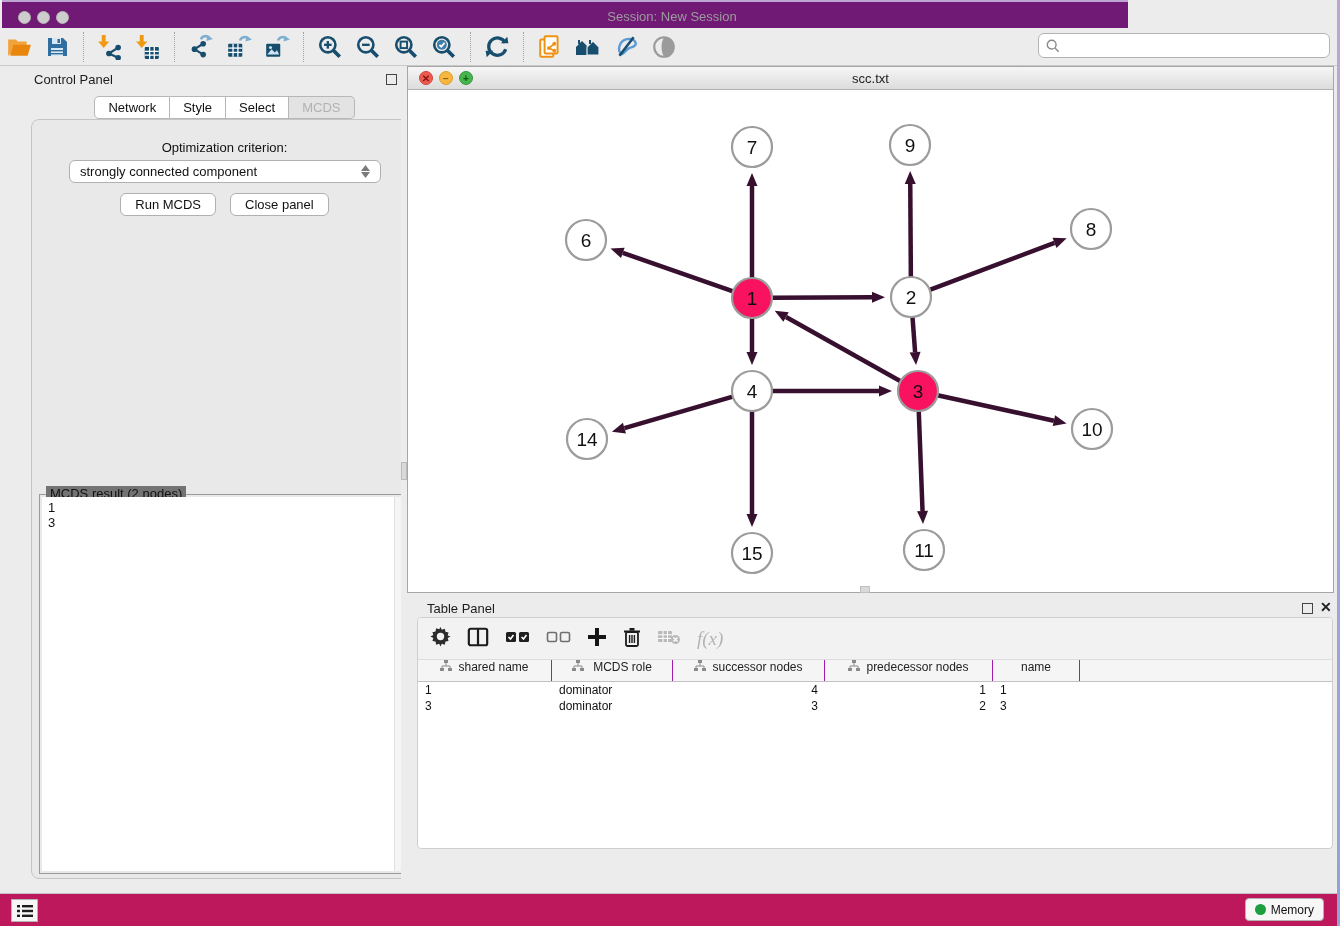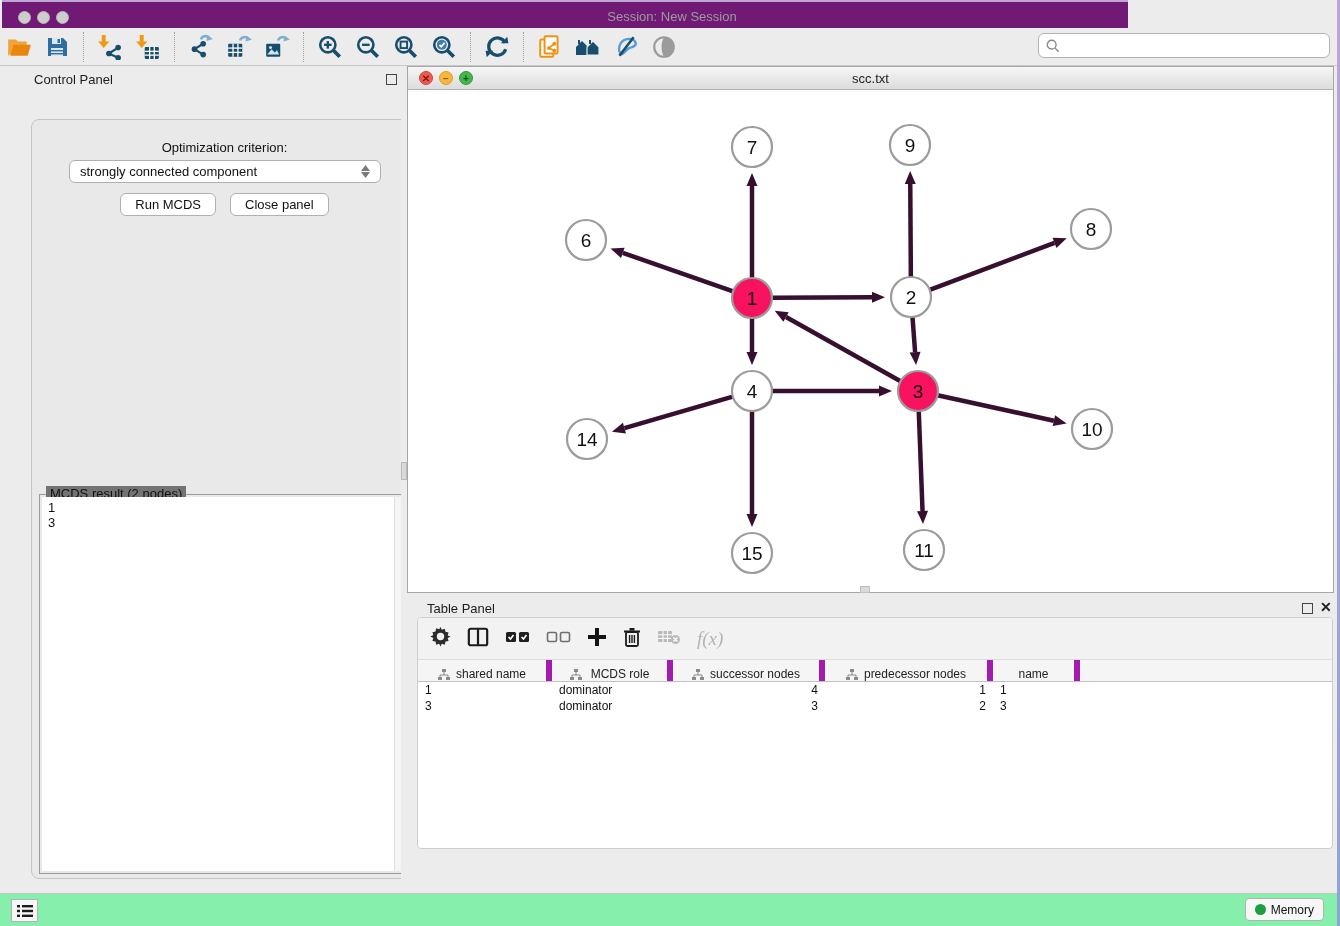--- a/index.html
+++ b/index.html
@@ -50,29 +50,29 @@
   #nw-titlebar { height:23px; background:linear-gradient(#f6f6f6,#dcdcdc); border-bottom:1px solid #b2b2b2; position:relative; }
   .mac-dot { position:absolute; top:4px; width:14px; height:14px; border-radius:50%; font-size:10px; font-weight:bold; display:flex; align-items:center; justify-content:center; }
   #nw-title { position:absolute; width:100%; text-align:center; top:4px; font-size:13px; color:#222; }
   #graph-canvas { position:absolute; left:0; top:23px; width:925px; height:502px; background:#fff; }
 
   
   #table-panel { position:absolute; left:407px; top:593px; width:933px; height:300px; background:#ececec; }
   #tp-container { position:absolute; left:10px; top:24px; width:916px; height:232px; background:#fff; border:1px solid #cfcfcf; border-radius:4px; overflow:hidden; }
   #tp-toolbar { height:42px; background:#f2f2f2; border-bottom:1px solid #ddd; display:flex; align-items:center; padding-left:12px; gap:16px; }
   #tp-header { height:22px; background:#f5f5f5; border-bottom:1px solid #c2c2c2; display:flex; }
-  .th { font-size:12px; color:#222; border-right:6px solid #a21caf; display:flex; align-items:flex-end; justify-content:center; gap:6px; }
+  .th { font-size:12px; color:#222; border-right:1px solid #a21caf; display:flex; align-items:flex-start; justify-content:center; gap:6px; }
   .td { font-size:12px; color:#111; padding:1px 7px; }
   .trow { display:flex; height:16px; align-items:center; }
   .c0{width:134px;} .c1{width:121px;gap:9px;} .c2{width:152px;} .c3{width:168px;} .c4{width:87px;}
   .ra { text-align:right; }
   #tp-tabs { position:absolute; left:0; top:268px; width:933px; display:flex; justify-content:center; }
 
   
-  #status-bar { position:absolute; left:0; top:893px; width:1340px; height:33px; background:#86efac; border-top:1px solid #c4c4c4;padding-left:40px; }
+  #status-bar { position:absolute; left:0; top:893px; width:1340px; height:33px; background:#be185d; border-top:1px solid #c4c4c4;padding-left:40px; }
   #list-btn { position:absolute; left:11px; top:5px; width:27px; height:23px; background:#f6f6f6; border:1px solid #b3b3b3; display:flex; align-items:center; justify-content:center; }
   #memory-btn { position:absolute; right:16px; top:4px; height:23px; background:#f7f7f7; border:1px solid #b3b3b3; border-radius:4px; display:flex; align-items:center; gap:5px; padding:0 9px; font-size:12px; color:#111; }
   #memory-dot { width:11px; height:11px; border-radius:50%; background:#1d9e3f; }
 
   
   #edge-right { position:absolute; right:0; top:0; width:3px; height:926px; background:linear-gradient(#bda7d2,#8fa3d6); }
 </style>
 </head>
 <body>
 
@@ -231,20 +231,26 @@
       </svg>
     <input value="" placeholder="" style="">
   </div>
 </div>
 
 <div id="control-panel">
   <div class="panel-header">
     <span class="panel-title">Control Panel</span>
     <span class="ph-float" style="left:362px"></span>
     <span class="ph-close" style="left:379px">✕</span>
+  </div>
+  <div id="cp-tabs">
+    <span class="tab">Network</span>
+    <span class="tab">Style</span>
+    <span class="tab">Select</span>
+    <span class="tab last selected">MCDS</span>
   </div>
   <div id="cp-content">
     <div id="opt-label">Optimization criterion:</div>
     <div id="criterion-select">
       <span>strongly connected component</span>
       <span class="chev">
         <svg width="9" height="6" viewBox="0 0 9 6">
             <path d="M4.5 0 L9 6 H0 Z" fill="#7a7a7a"></path>
           </svg>
         <svg width="9" height="6" viewBox="0 0 9 6">

